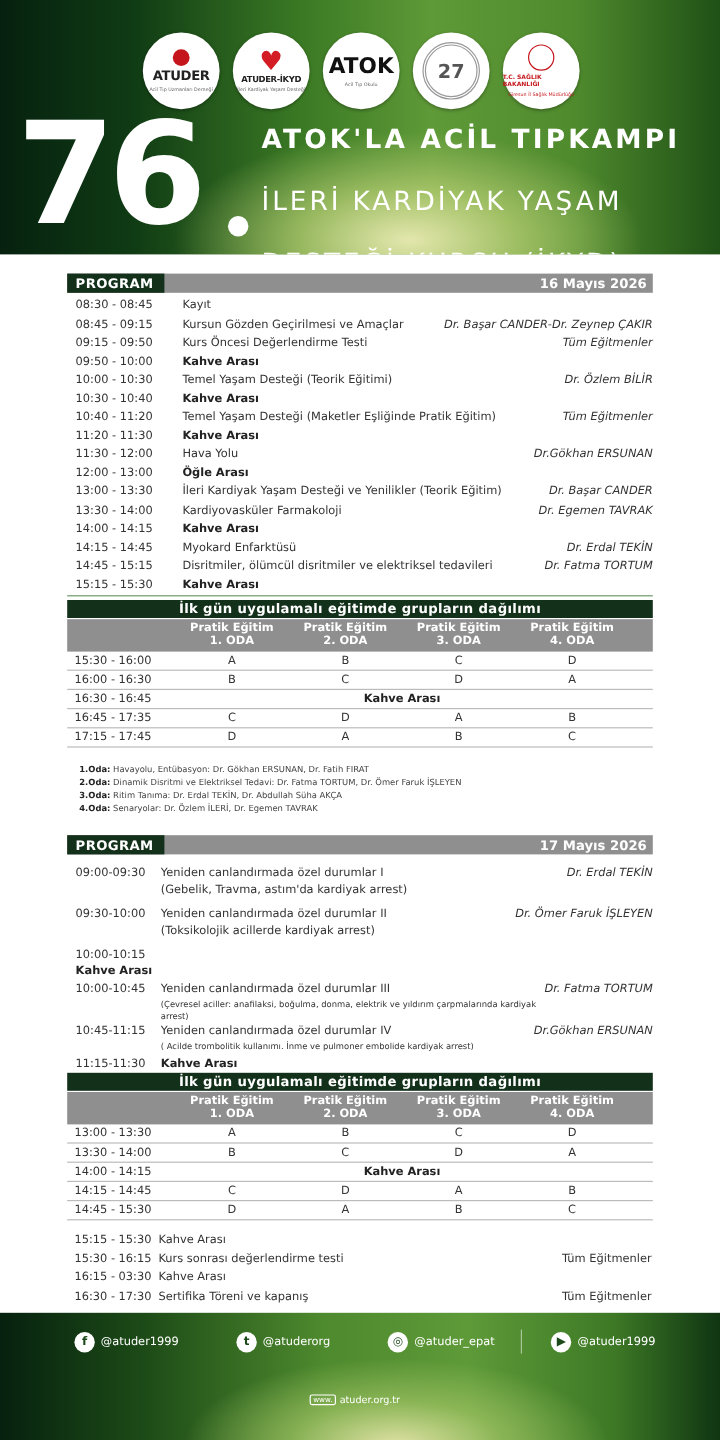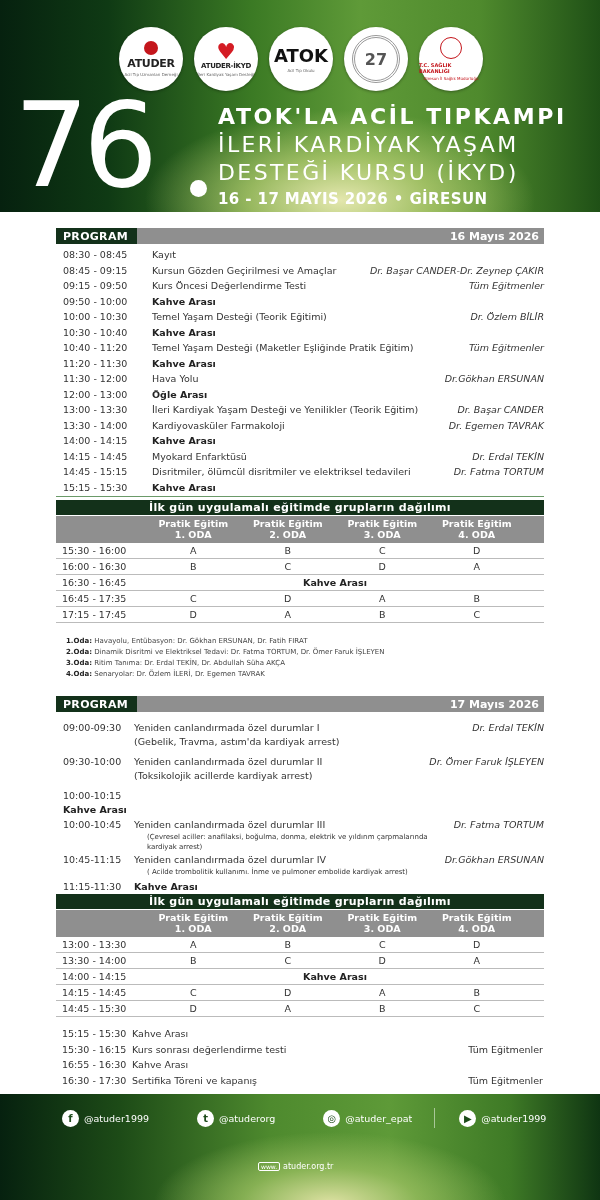--- a/index.html
+++ b/index.html
@@ -24,27 +24,27 @@
   .logo .sub { font-size: 4px; color: #666; margin-top: 2px; }
   .logo .dot { width: 14px; height: 14px; border-radius: 50%; background: #c4161c; margin-bottom: 2px; }
   .logo .heart { color: #d41c24; font-size: 22px; line-height: 20px; }
   .logo .big { font-size: 18px; font-weight: bold; color: #111; }
   .logo .laurel { width: 48px; height: 48px; border-radius: 50%; border: 3px double #999; display:flex; align-items:center; justify-content:center; font-size: 16px; font-weight: bold; color:#555; }
   .logo .red { color: #c4161c; font-size: 5px; font-weight: bold; }
   .logo .emblem { width: 22px; height: 22px; border: 1px solid #c4161c; border-radius: 50%; margin-bottom: 3px; }
 
   .big-num {
     position: absolute; left: 14px; top: 86px;
-    font-family: "DejaVu Sans", sans-serif; font-weight: normal;
+    font-family: "DejaVu Sans", sans-serif; font-weight: bold;
     font-size: 118px; line-height: 118px; color: #ffffff; letter-spacing: -6px;
   }
   .big-dot { position: absolute; left: 190px; top: 180px; width: 17px; height: 17px; border-radius: 50%; background: #fff; }
   .title-lines { position: absolute; left: 218px; top: 103px; color: #fff; }
   .title-lines .l1 { font-weight: bold; font-size: 22px; letter-spacing: 2.6px; line-height: 28px; }
-  .title-lines .l2, .title-lines .l3 { font-size: 22px; letter-spacing: 2.4px; line-height: 28px; }
+  .title-lines .l2, .title-lines .l3 { font-size: 22px; letter-spacing: 2.4px; line-height: 28px; margin-top: 24px; }
   .title-lines .l4 { font-weight: bold; font-size: 15px; letter-spacing: 0.4px; line-height: 20px; margin-top: 2px; }
 
   
   .section-bar {
     position: absolute; left: 56px; width: 488px; height: 16px;
     background: #8f8f8f; display: flex; justify-content: space-between; align-items: center;
   }
   .section-bar .tag {
     background: #13311a; color: #fff; font-weight: bold; font-size: 11px;
     height: 16px; padding: 0 9px 0 7px; display: flex; align-items: center; letter-spacing: 0.3px;
@@ -59,21 +59,21 @@
   .row .topic.bold { font-weight: bold; color: #222; }
   .row .speaker { font-style: italic; text-align: right; white-space: nowrap; }
   .day1 .row { height: 15.5px; line-height: 15.5px; }
   .day1 { top: 247px; }
   .sep-line { position: absolute; left: 56px; width: 488px; height: 1px; background: #6a9a68; }
 
   .day2 { top: 721px; }
   .day2 .row { line-height: 14px; }
   .day2 .time { width: 71px; }
   .day2 .sub { display: block; }
-  .day2 .sub.small { font-size: 7px; line-height: 10px; margin-left: 13px; }
+  .day2 .sub.small { font-size: 7px; line-height: 10px; }
 
   
   .group-table { position: absolute; left: 56px; width: 488px; }
   .gt-title {
     background: #13311a; color: #fff; font-weight: bold; font-size: 11px;
     height: 15px; line-height: 15px; text-align: center; letter-spacing: 0.3px;
   }
   .gt-head { background: #8f8f8f; height: 27px; display: flex; margin-top: 1px; }
   .gt-head .c0 { width: 90px; }
   .gt-head .ch { width: 94.5px; text-align: center; color: #fff; font-weight: bold; font-size: 9.5px; line-height: 11px; padding-top: 2px; }
@@ -399,21 +399,21 @@
       <span class="time">15:15 - 15:30</span>
       <span class="topic">Kahve Arası</span>
       <span class="speaker"></span>
     </div>
     <div class="row">
       <span class="time">15:30 - 16:15</span>
       <span class="topic">Kurs sonrası değerlendirme testi</span>
       <span class="speaker">Tüm Eğitmenler</span>
     </div>
     <div class="row">
-      <span class="time">16:55 - 16:30</span>
+      <span class="time">16:15 - 03:30</span>
       <span class="topic">Kahve Arası</span>
       <span class="speaker"></span>
     </div>
     <div class="row">
       <span class="time">16:30 - 17:30</span>
       <span class="topic">Sertifika Töreni ve kapanış</span>
       <span class="speaker">Tüm Eğitmenler</span>
     </div>
   </div>
 

